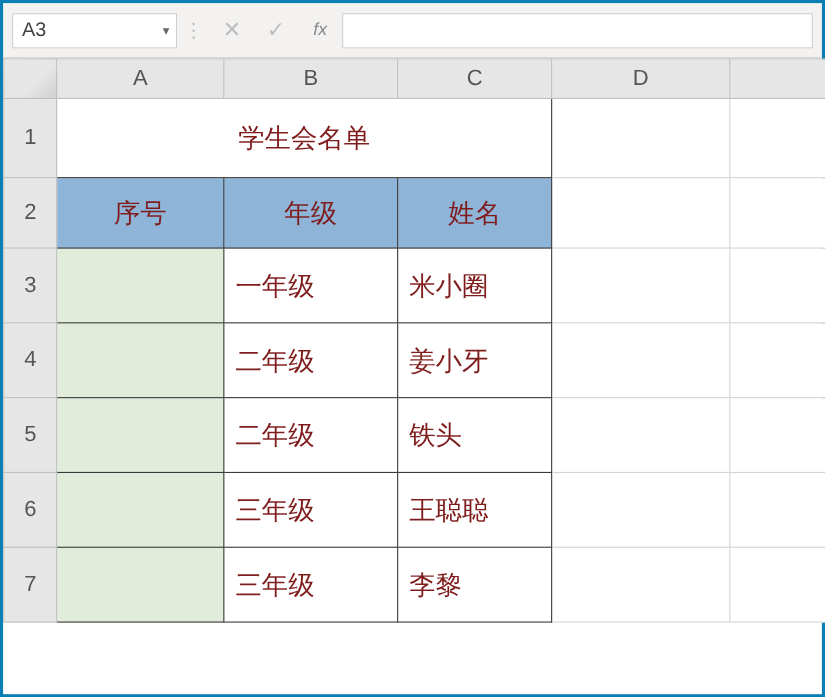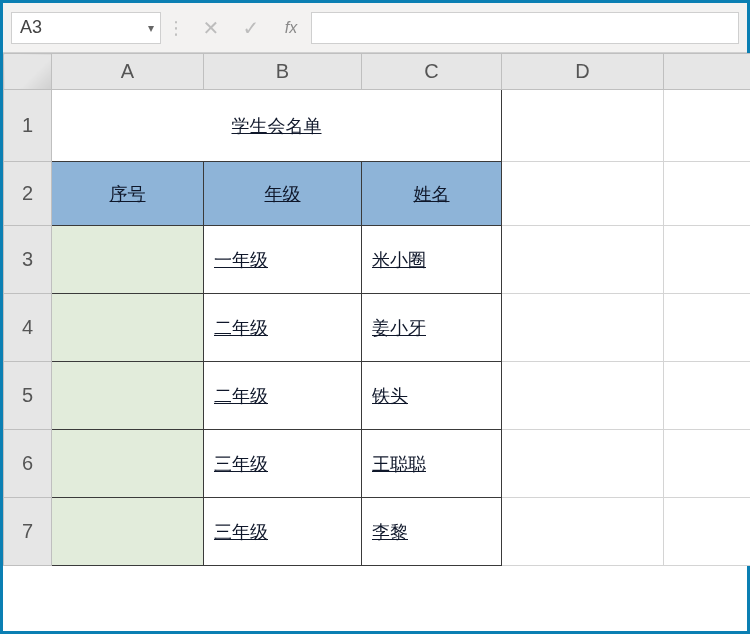--- a/index.html
+++ b/index.html
@@ -86,27 +86,26 @@
   }
   th.corner {
     height: 36px;
     background: linear-gradient(135deg, #e6e6e6 60%, #cfcfcf 100%);
   }
   th.colhdr { height: 36px; font-size: 20px; }
   th.rowhdr { width: 48px; font-size: 20px; text-align: center; }
   td.cell {
     border: 1px solid #d4d4d4;
     height: 60px;
-    font-size: 18px;
+    font-size: 24px;
     font-family: "KaiTi", "STKaiti", "SimSun", serif;
     padding: 0 10px;
     vertical-align: middle;
-    color: #0f172a;
-    background: #ffffff;
-    text-decoration: underline;
+    color: #7f1d1d;
+    background: #ffffff;
   }
   td.cell.center { text-align: center; }
   
   .databorder { border: 1px solid #3a3a3a !important; }
   .db-top { border-top: 1px solid #3a3a3a !important; }
   .db-left { border-left: 1px solid #3a3a3a !important; }
   
   .fill-header { background: #8eb4d8 !important; }
   .fill-sel    { background: #e2ecdb !important; }
   

